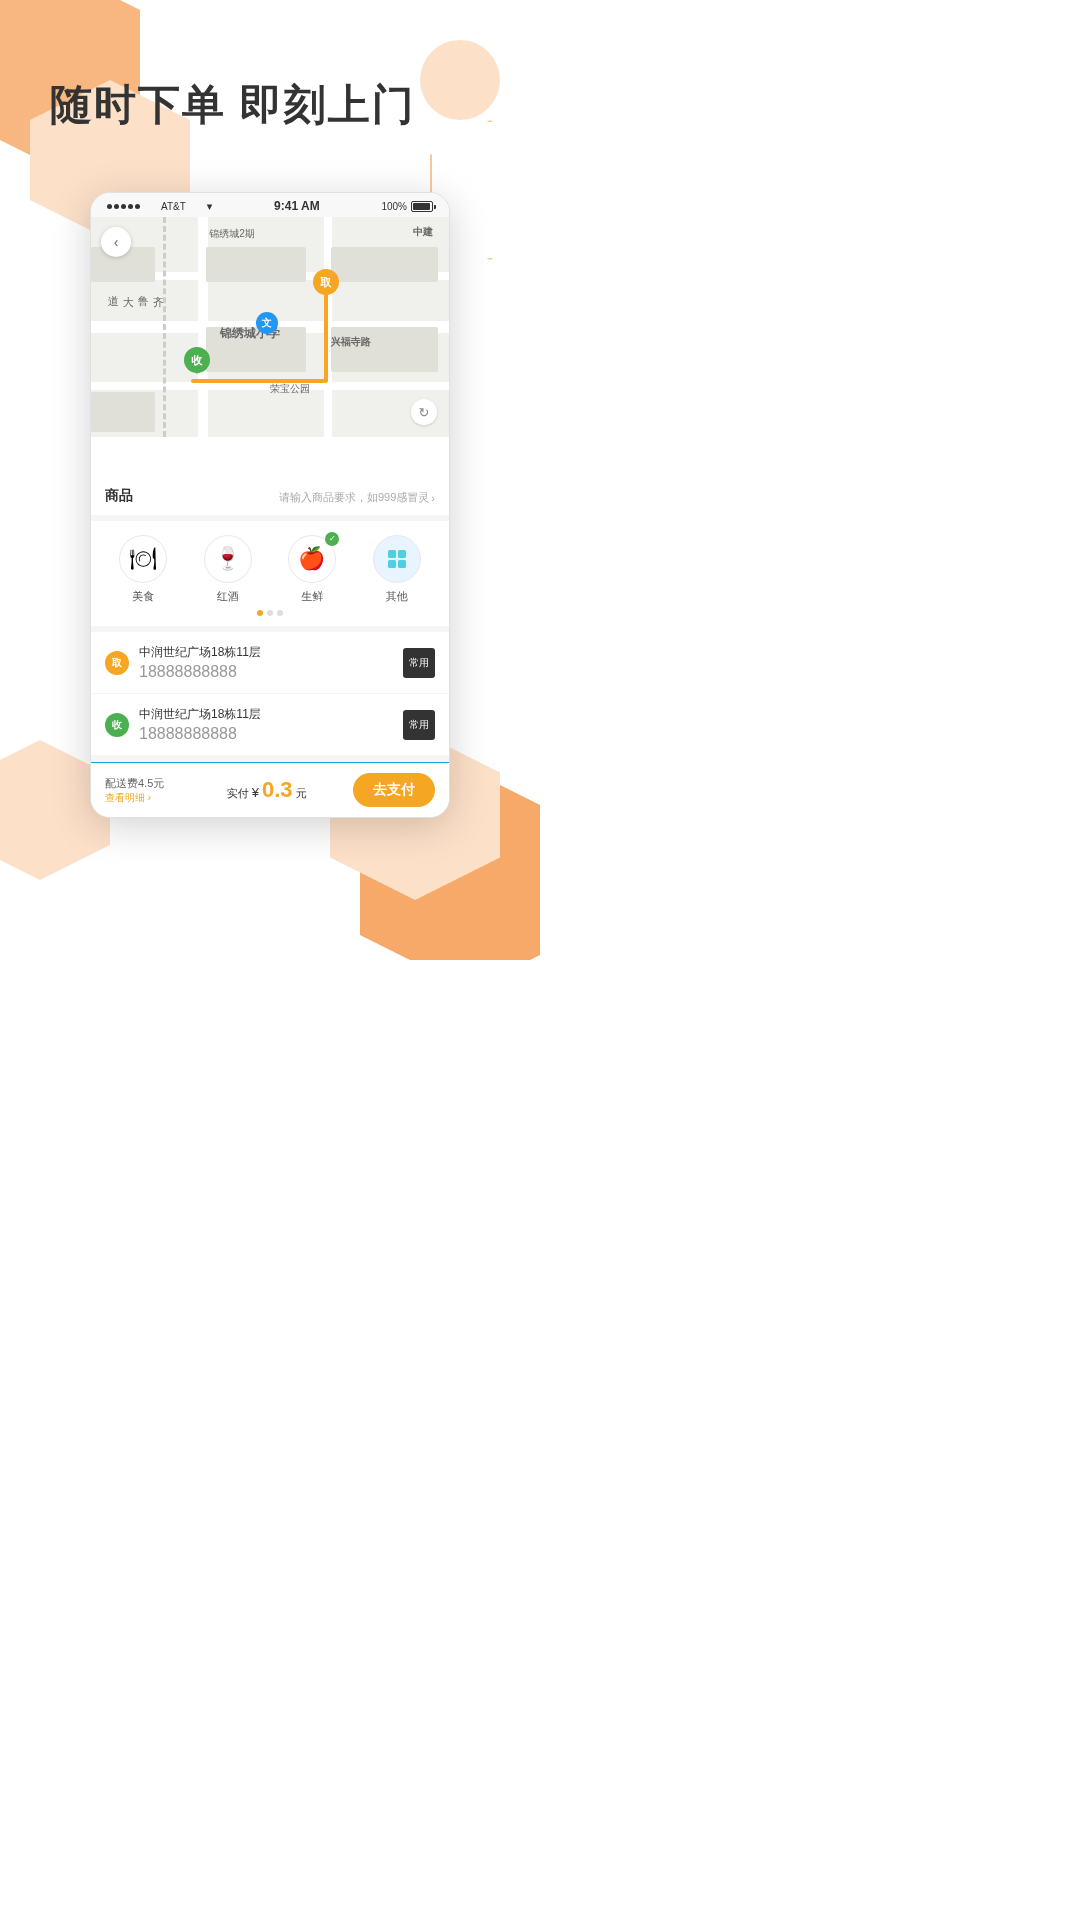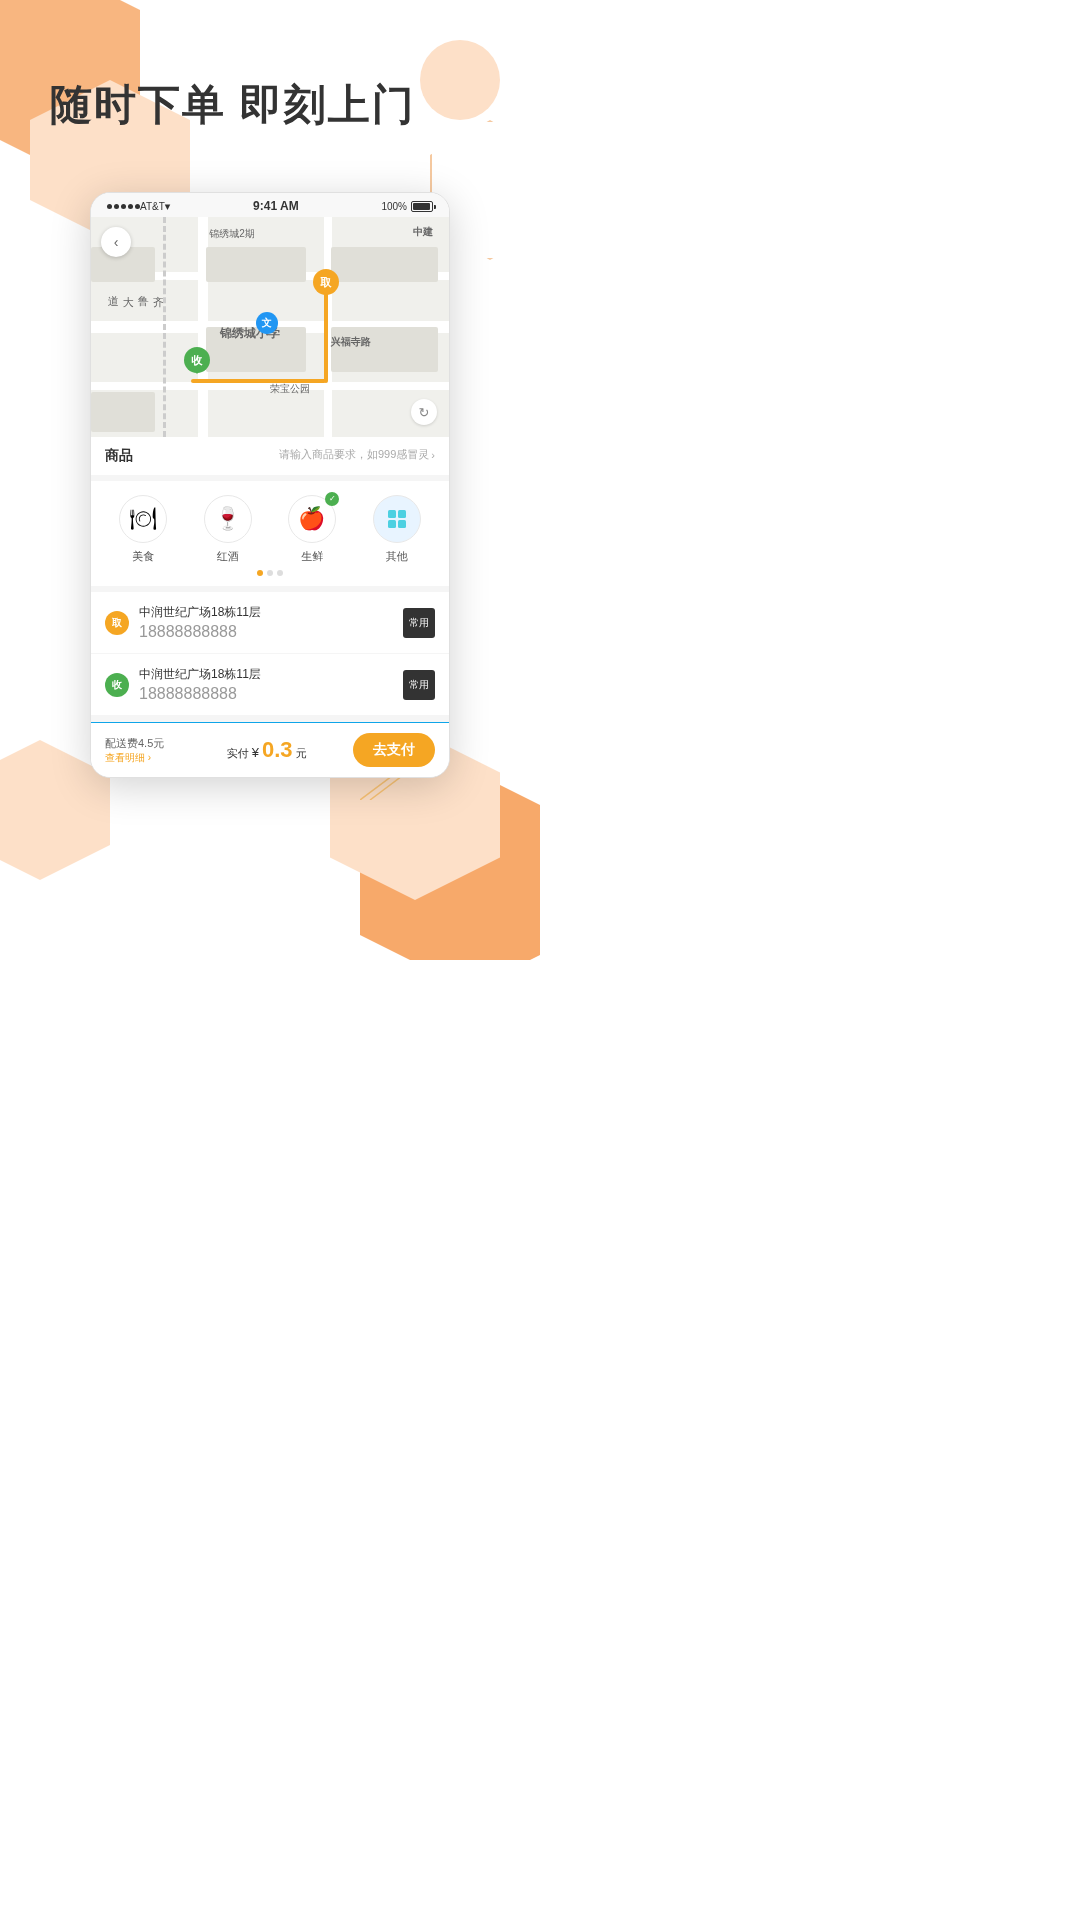--- a/index.html
+++ b/index.html
@@ -94,21 +94,21 @@
     
     .status-bar {
       background: #f8f8f8;
       padding: 6px 16px 4px;
       display: flex;
       align-items: center;
       justify-content: space-between;
       font-size: 11px;
       color: #333;
     }
-    .status-left { font-size: 10px; display: flex; align-items: center; gap: 0; }
+    .status-left { font-size: 10px; display: flex; align-items: center; gap: 21px; }
     .status-dots { display: flex; gap: 2px; }
     .status-dot { width: 5px; height: 5px; background: #333; border-radius: 50%; }
     .wifi-icon { font-size: 11px; }
     .status-center { font-size: 12px; font-weight: 600; }
     .status-right { display: flex; align-items: center; gap: 4px; font-size: 10px; }
     .battery { width: 22px; height: 11px; border: 1.5px solid #333; border-radius: 2px; position: relative; display: inline-flex; align-items: center; padding: 1px; }
     .battery::after { content:''; position:absolute; right:-4px; top:3px; width:2px; height:4px; background:#333; border-radius:0 1px 1px 0; }
     .battery-fill { background: #333; height: 100%; width: 95%; border-radius: 1px; }
 
     
@@ -216,22 +216,23 @@
     }
 
     
     .section {
       background: #fff;
       padding: 10px 14px;
       border-bottom: 6px solid #f5f5f5;
     }
     .section-row {
       display: flex;
-      align-items: flex-start;
+      align-items: flex-end;
       justify-content: space-between;
+      margin-top: 40px;
     }
     .section-title {
       font-size: 14px;
       font-weight: 600;
       color: #333;
     }
     .section-hint {
       font-size: 11px;
       color: #aaa;
       display: flex; align-items: center; gap: 2px;

